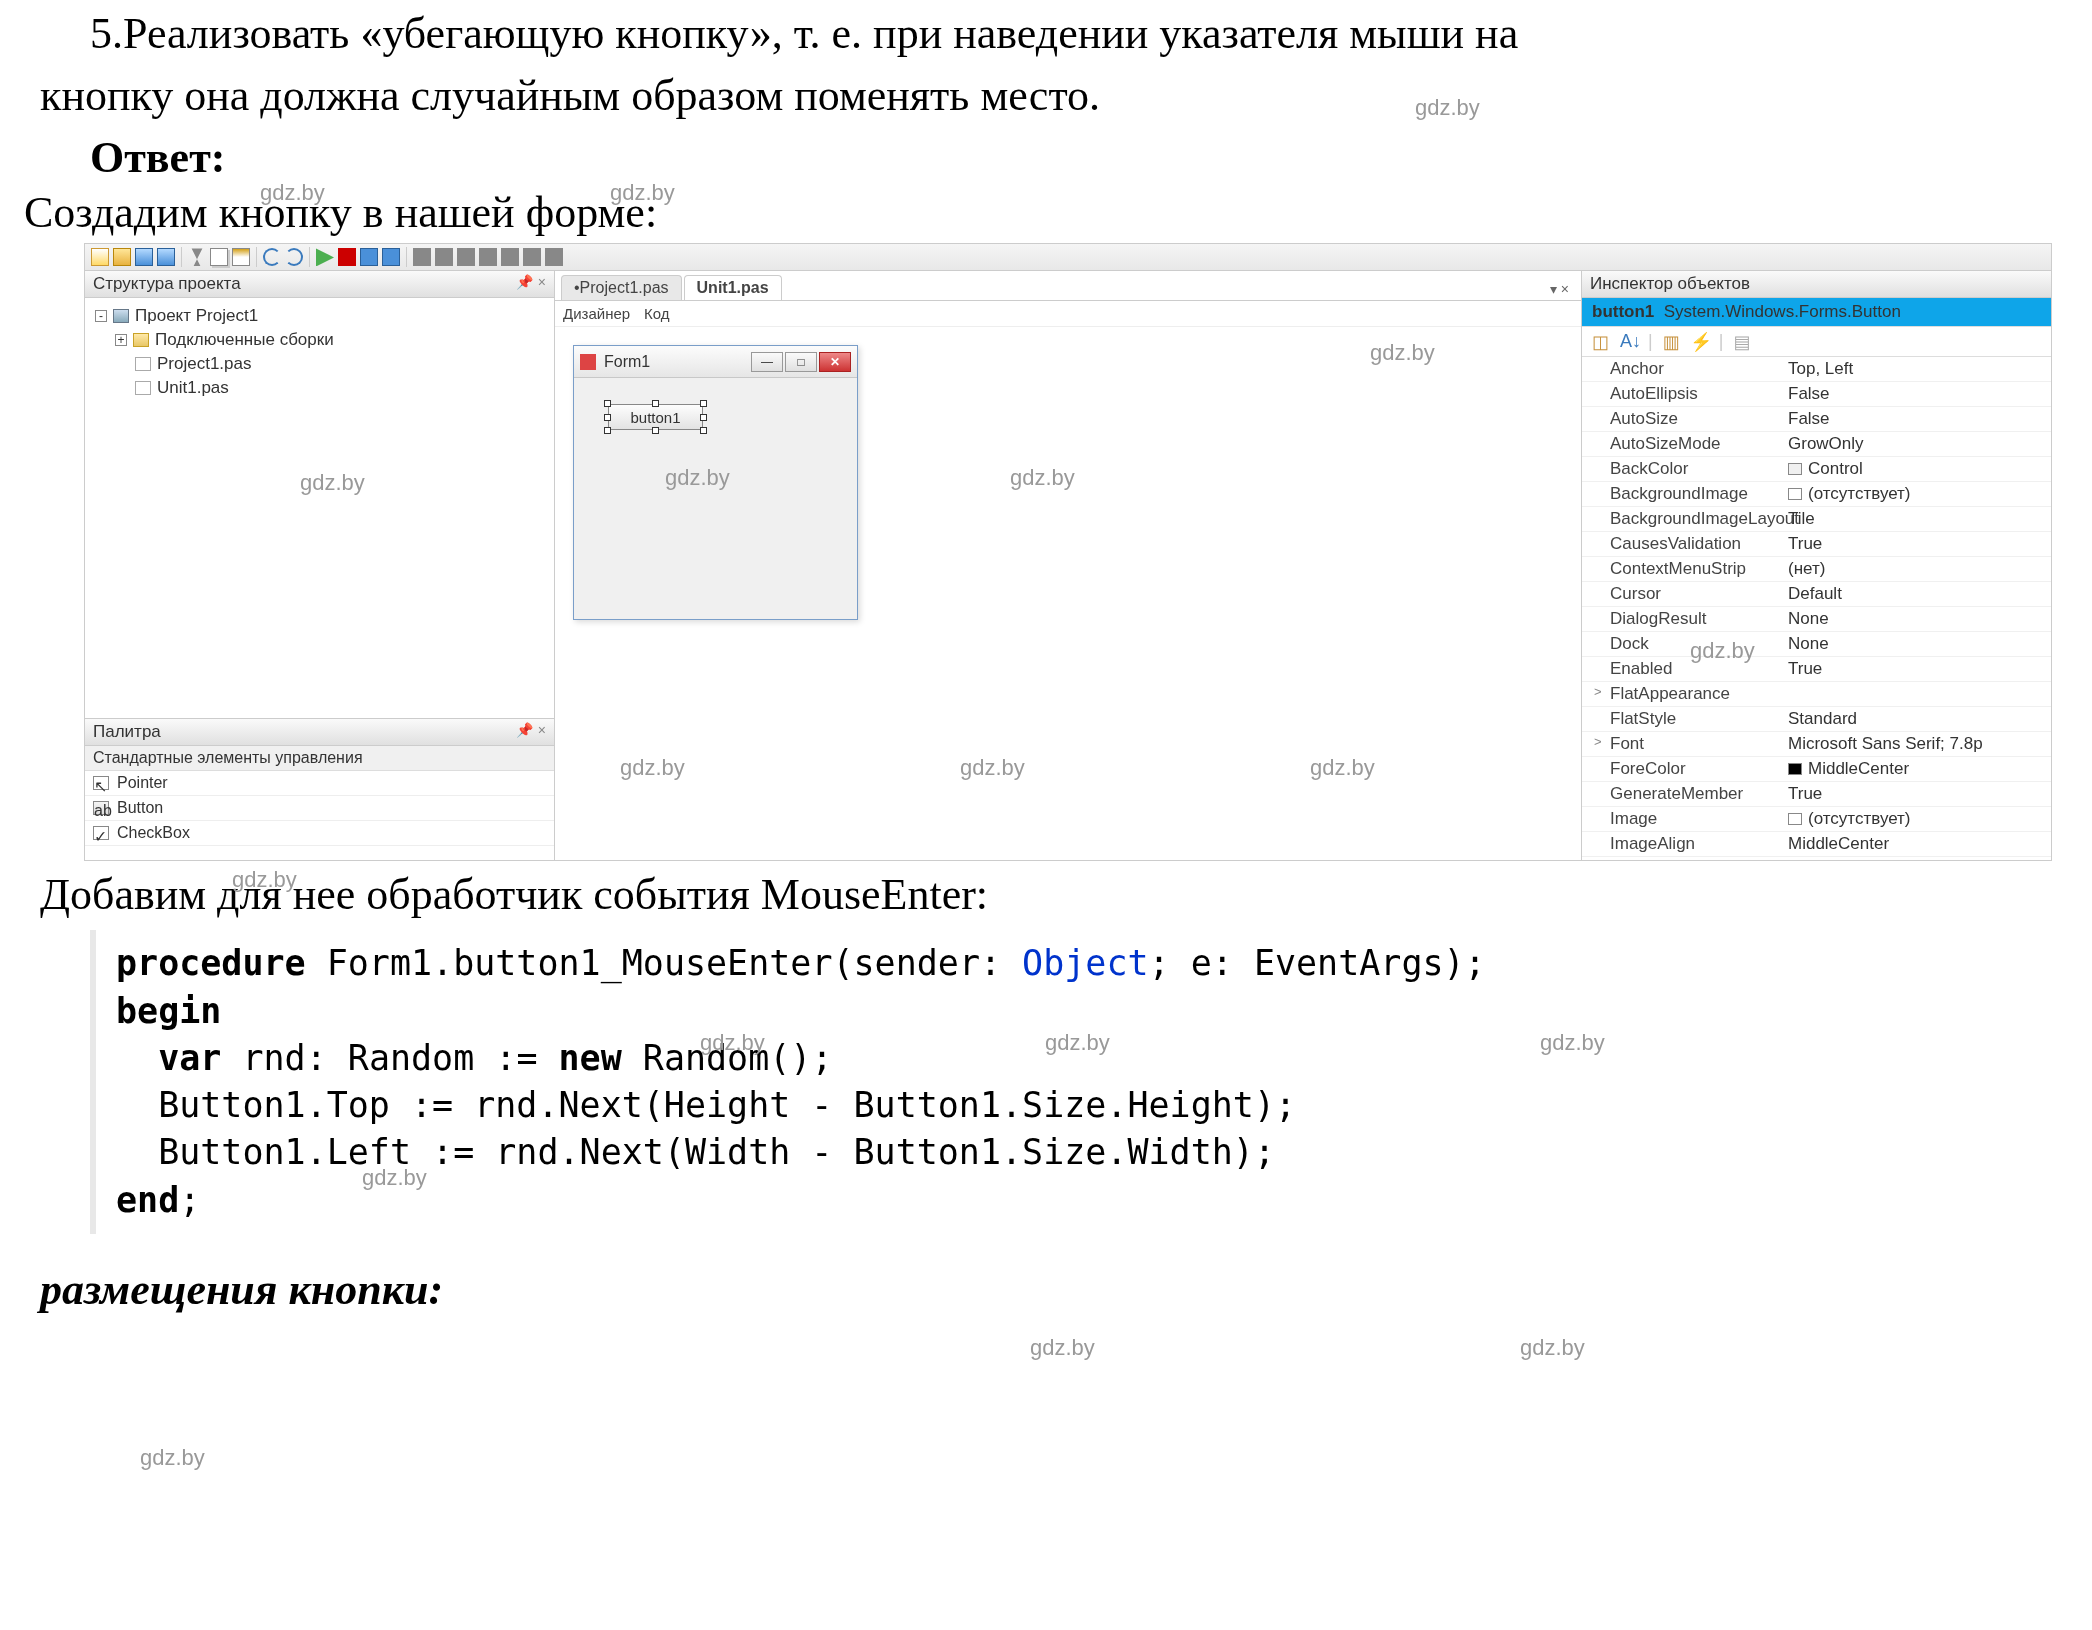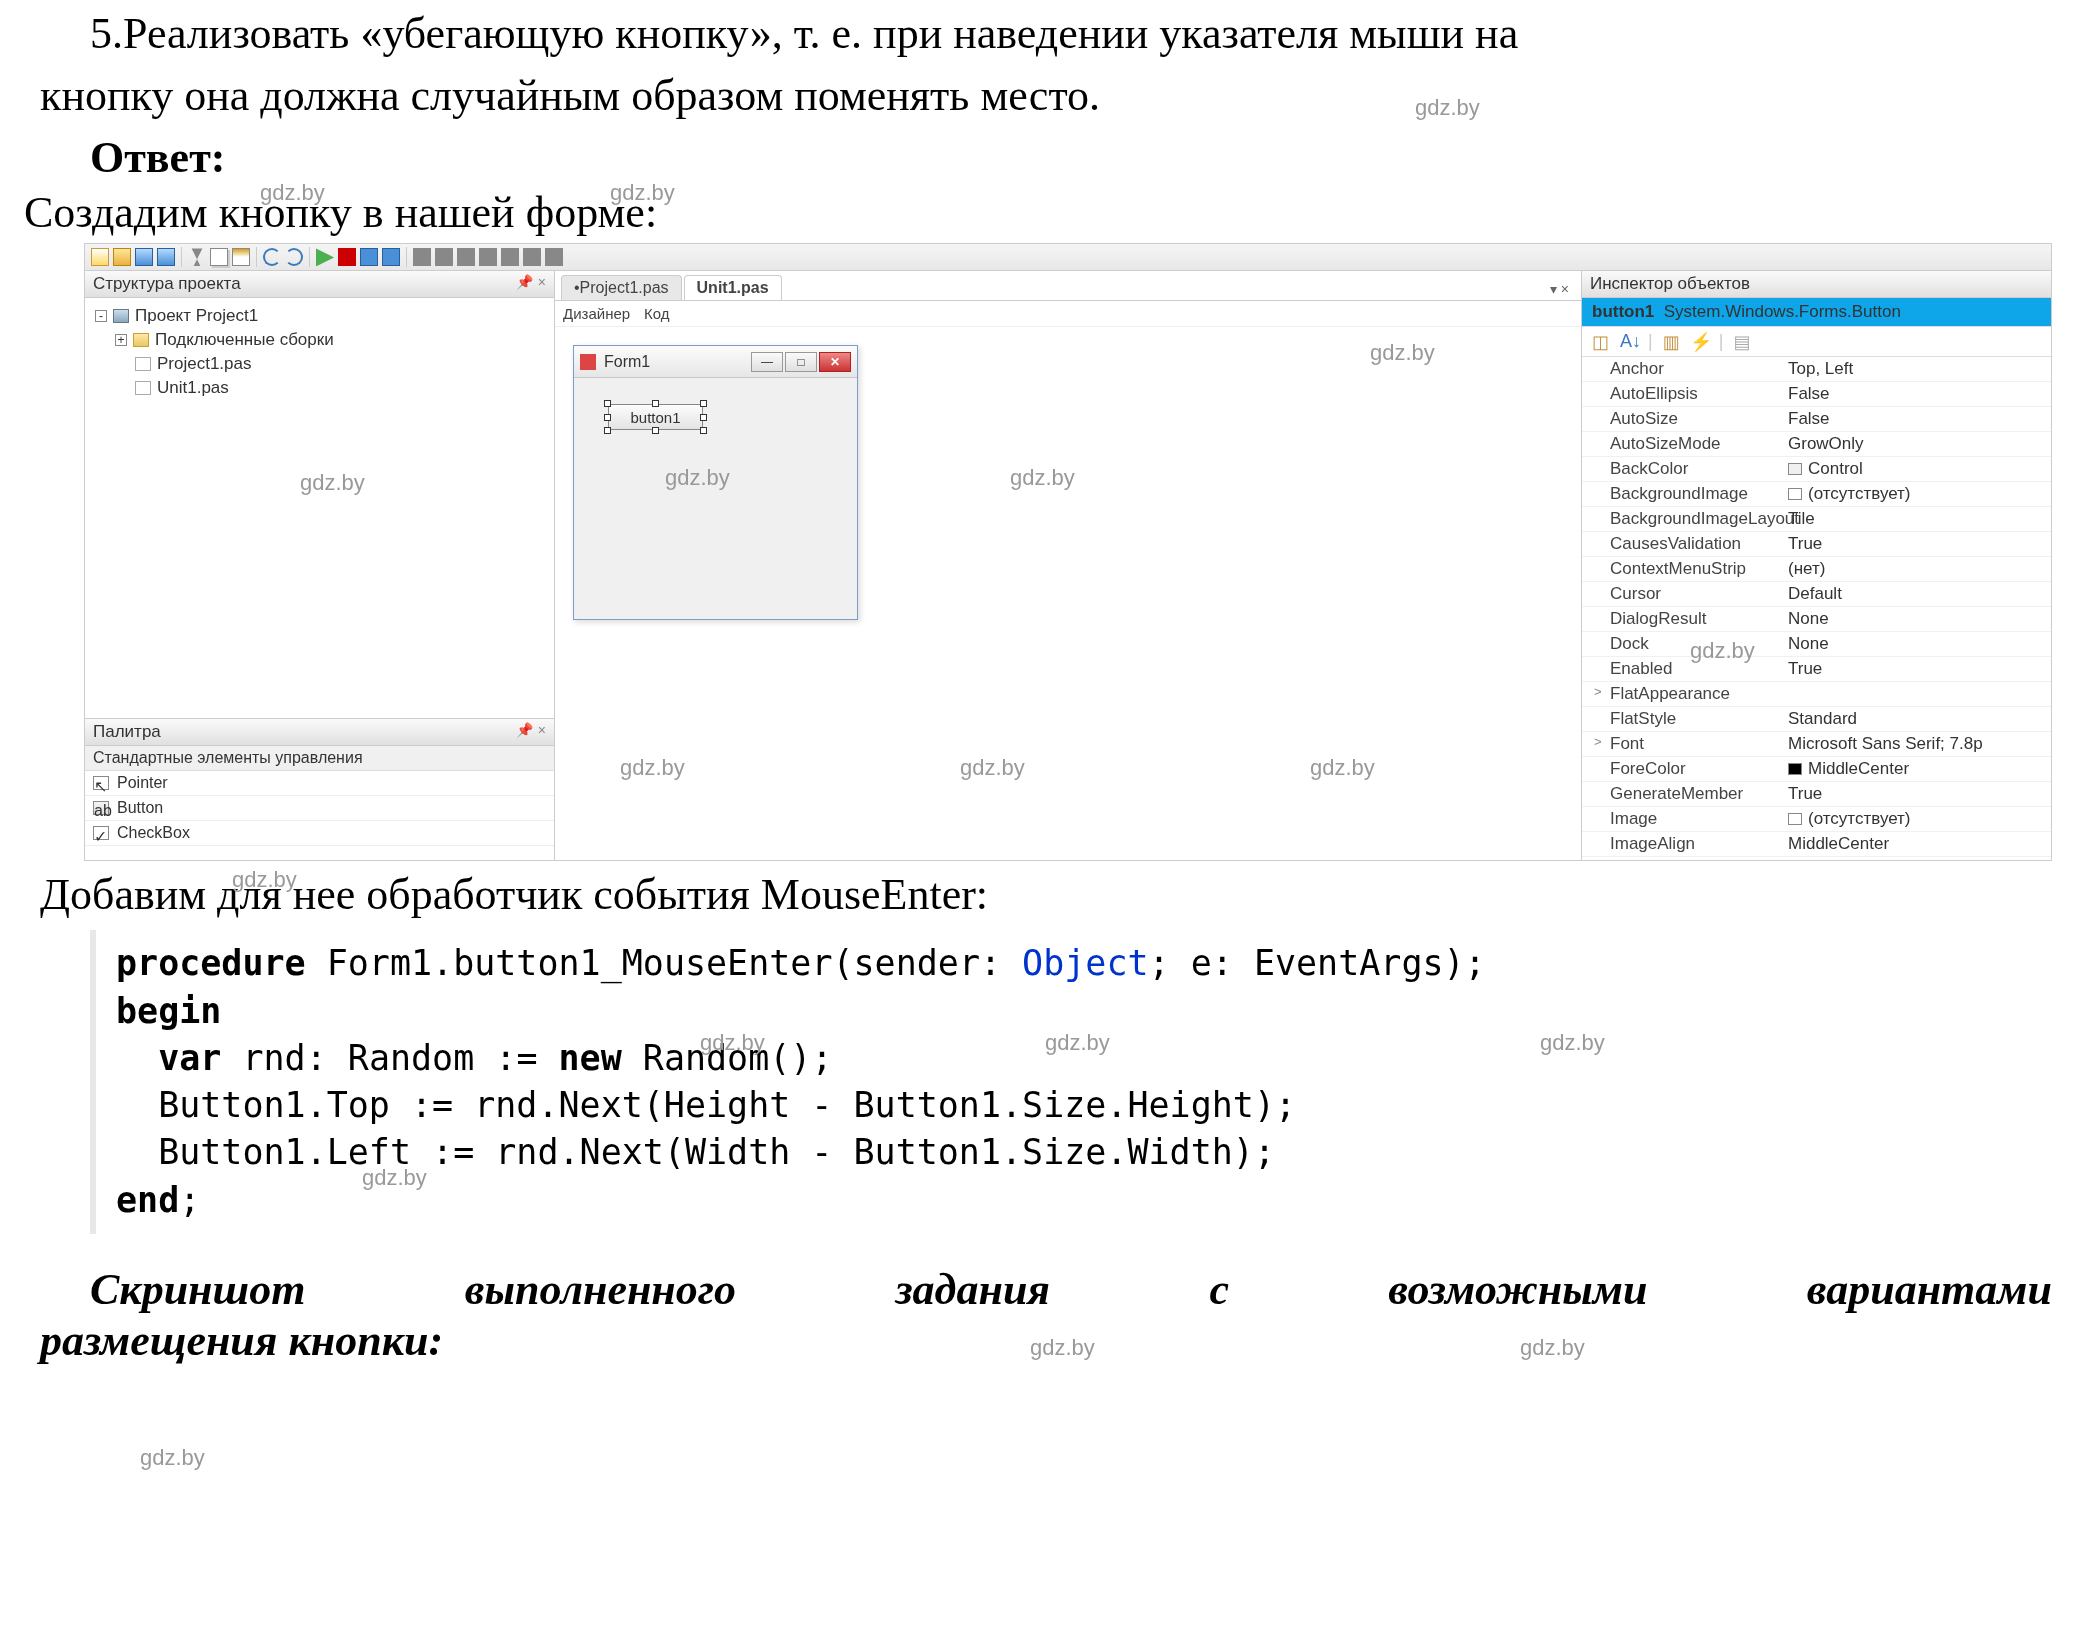--- a/index.html
+++ b/index.html
@@ -461,22 +461,14 @@
 <div class="sub-text" style="padding-top:8px;">Добавим для нее обработчик события MouseEnter:</div>
 
 <div class="code-block"><span class="kw">procedure</span><span> Form1.button1_MouseEnter(sender: </span><span class="type">Object</span><span>; e: EventArgs);</span>
 <span class="kw">begin</span>
 <span>  </span><span class="kw">var</span><span> rnd: Random := </span><span class="kw">new</span><span> Random();</span>
 <span>  Button1.Top := rnd.Next(Height - Button1.Size.Height);</span>
 <span>  Button1.Left := rnd.Next(Width - Button1.Size.Width);</span>
 <span class="kw">end</span><span>;</span></div>
 
 <div class="final-text">
-  <div class="line1">
-    <span style="text-indent:50px; display:inline-block;">Скриншот</span>
-    <span>выполненного</span>
-    <span>задания</span>
-    <span>с</span>
-    <span>возможными</span>
-    <span>вариантами</span>
-  </div>
   <div>размещения кнопки:</div>
 </div>
 
 </body></html>

